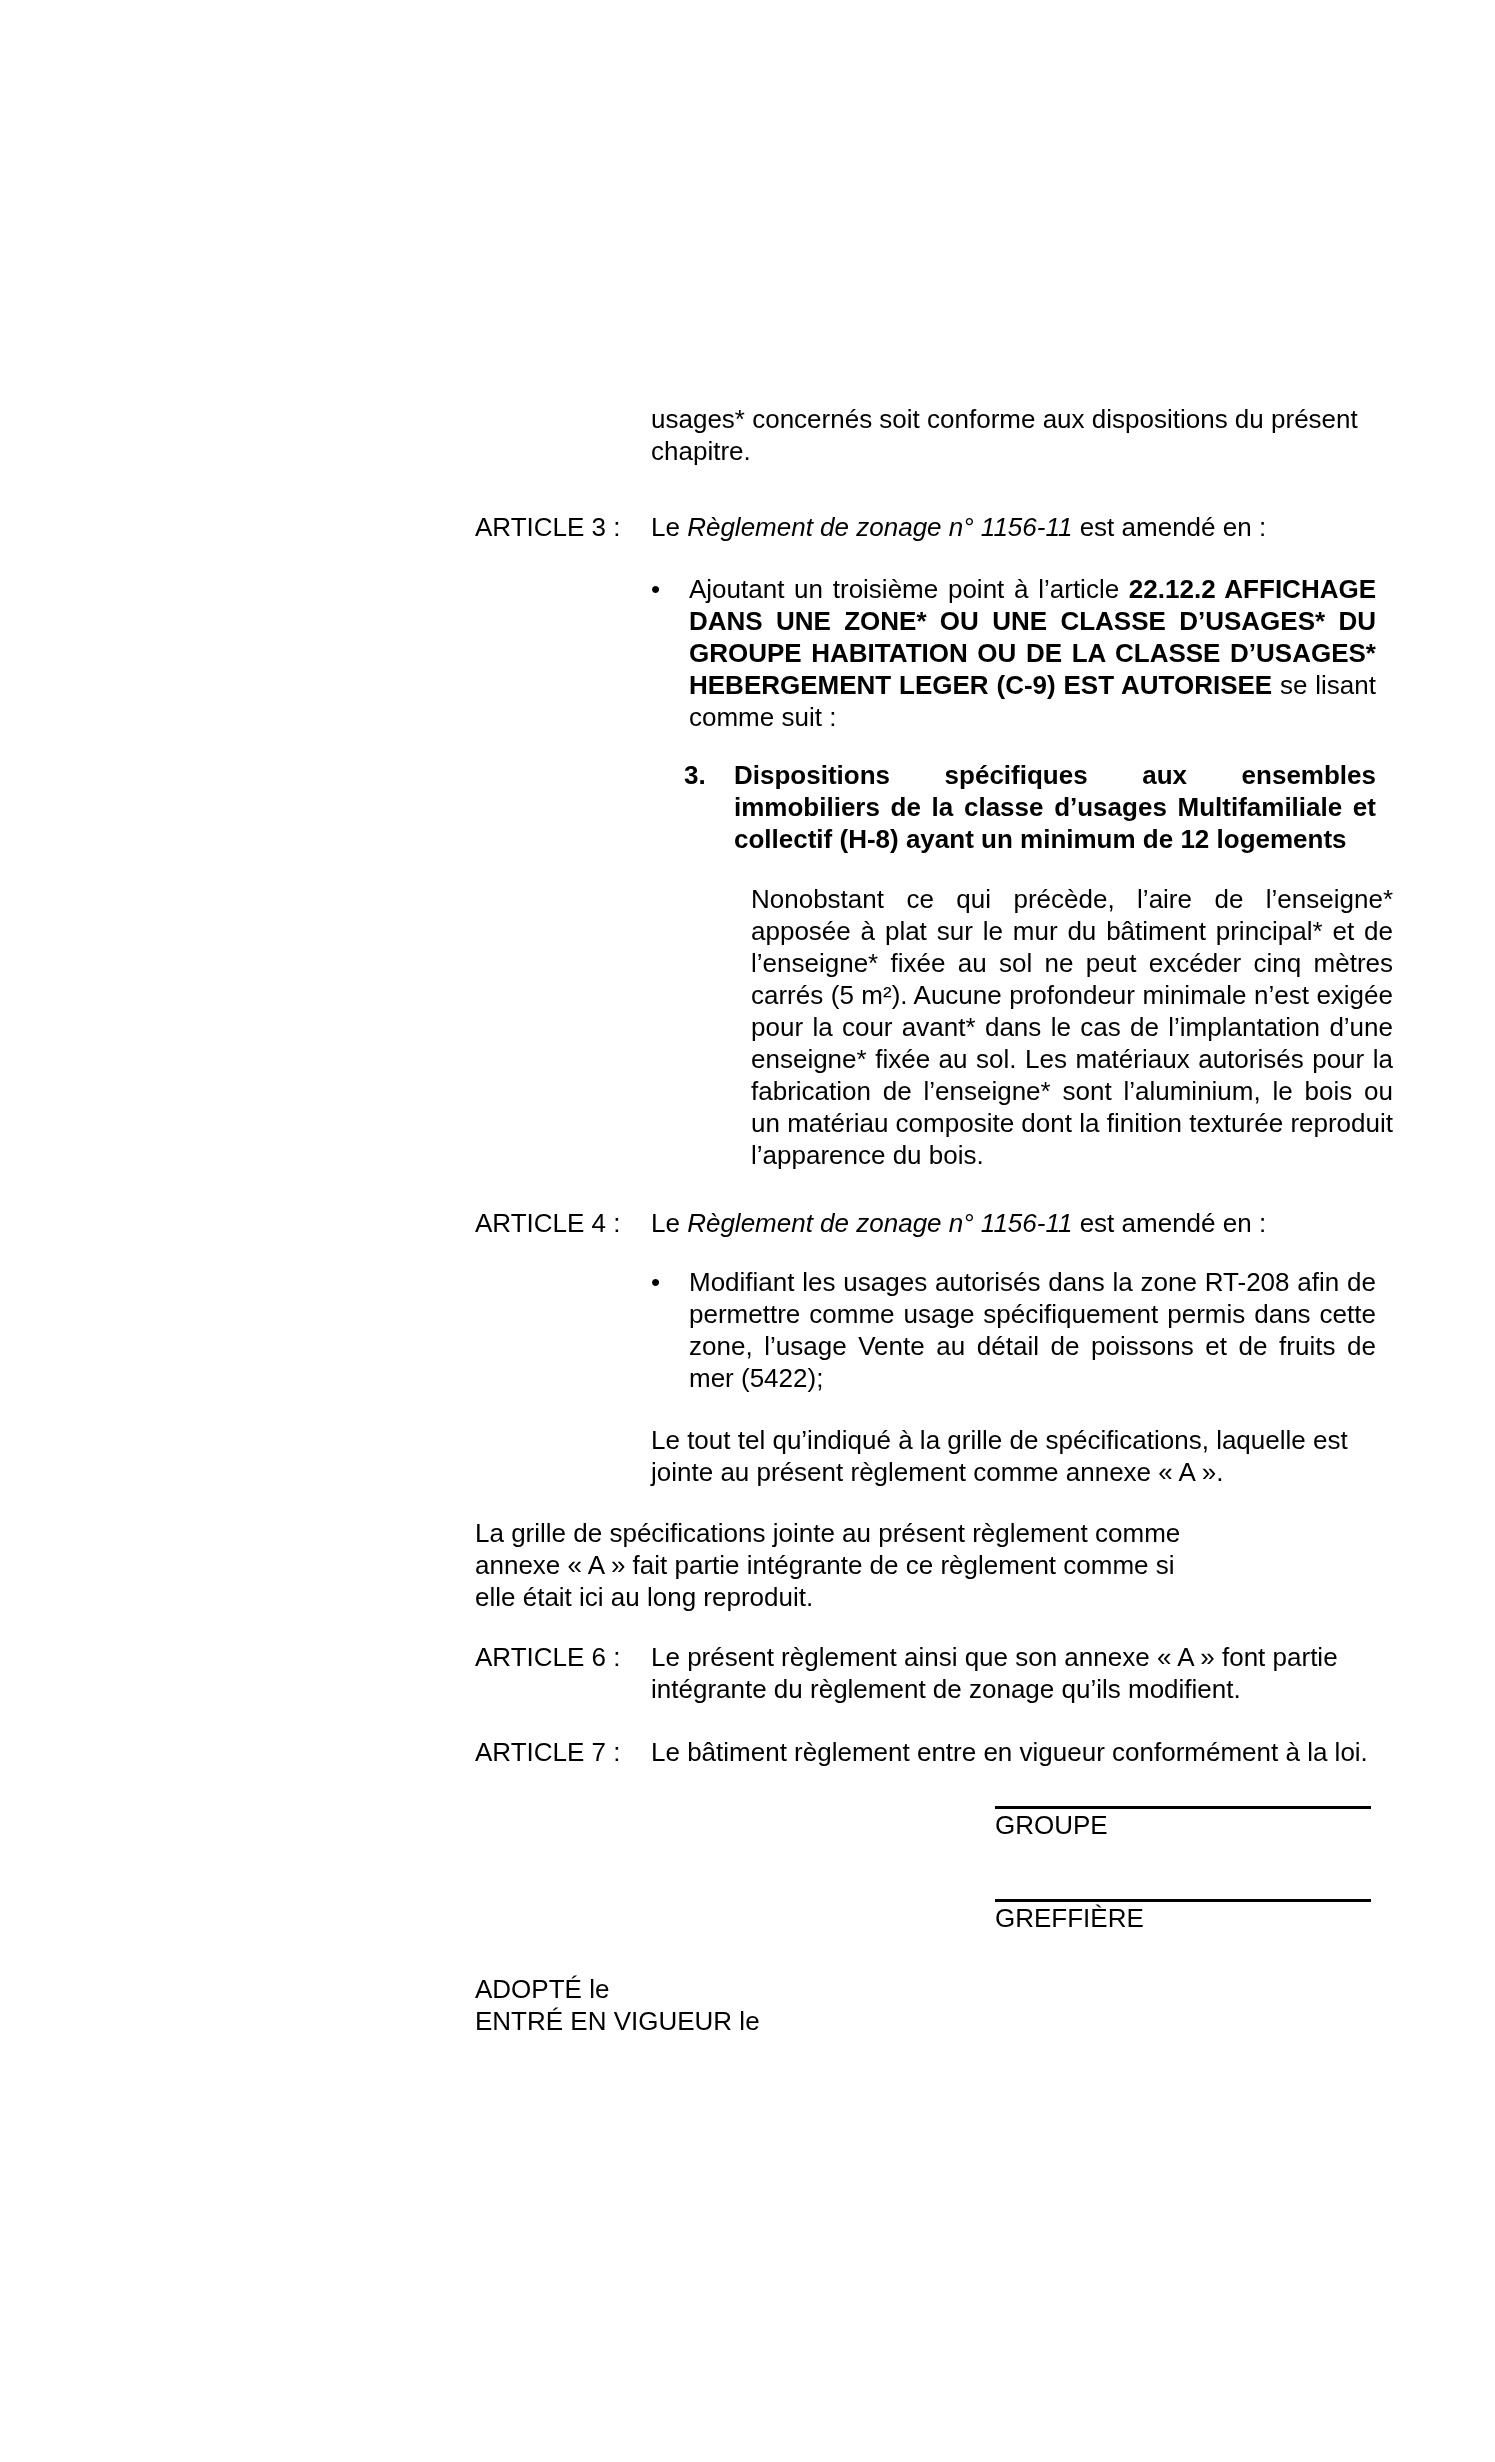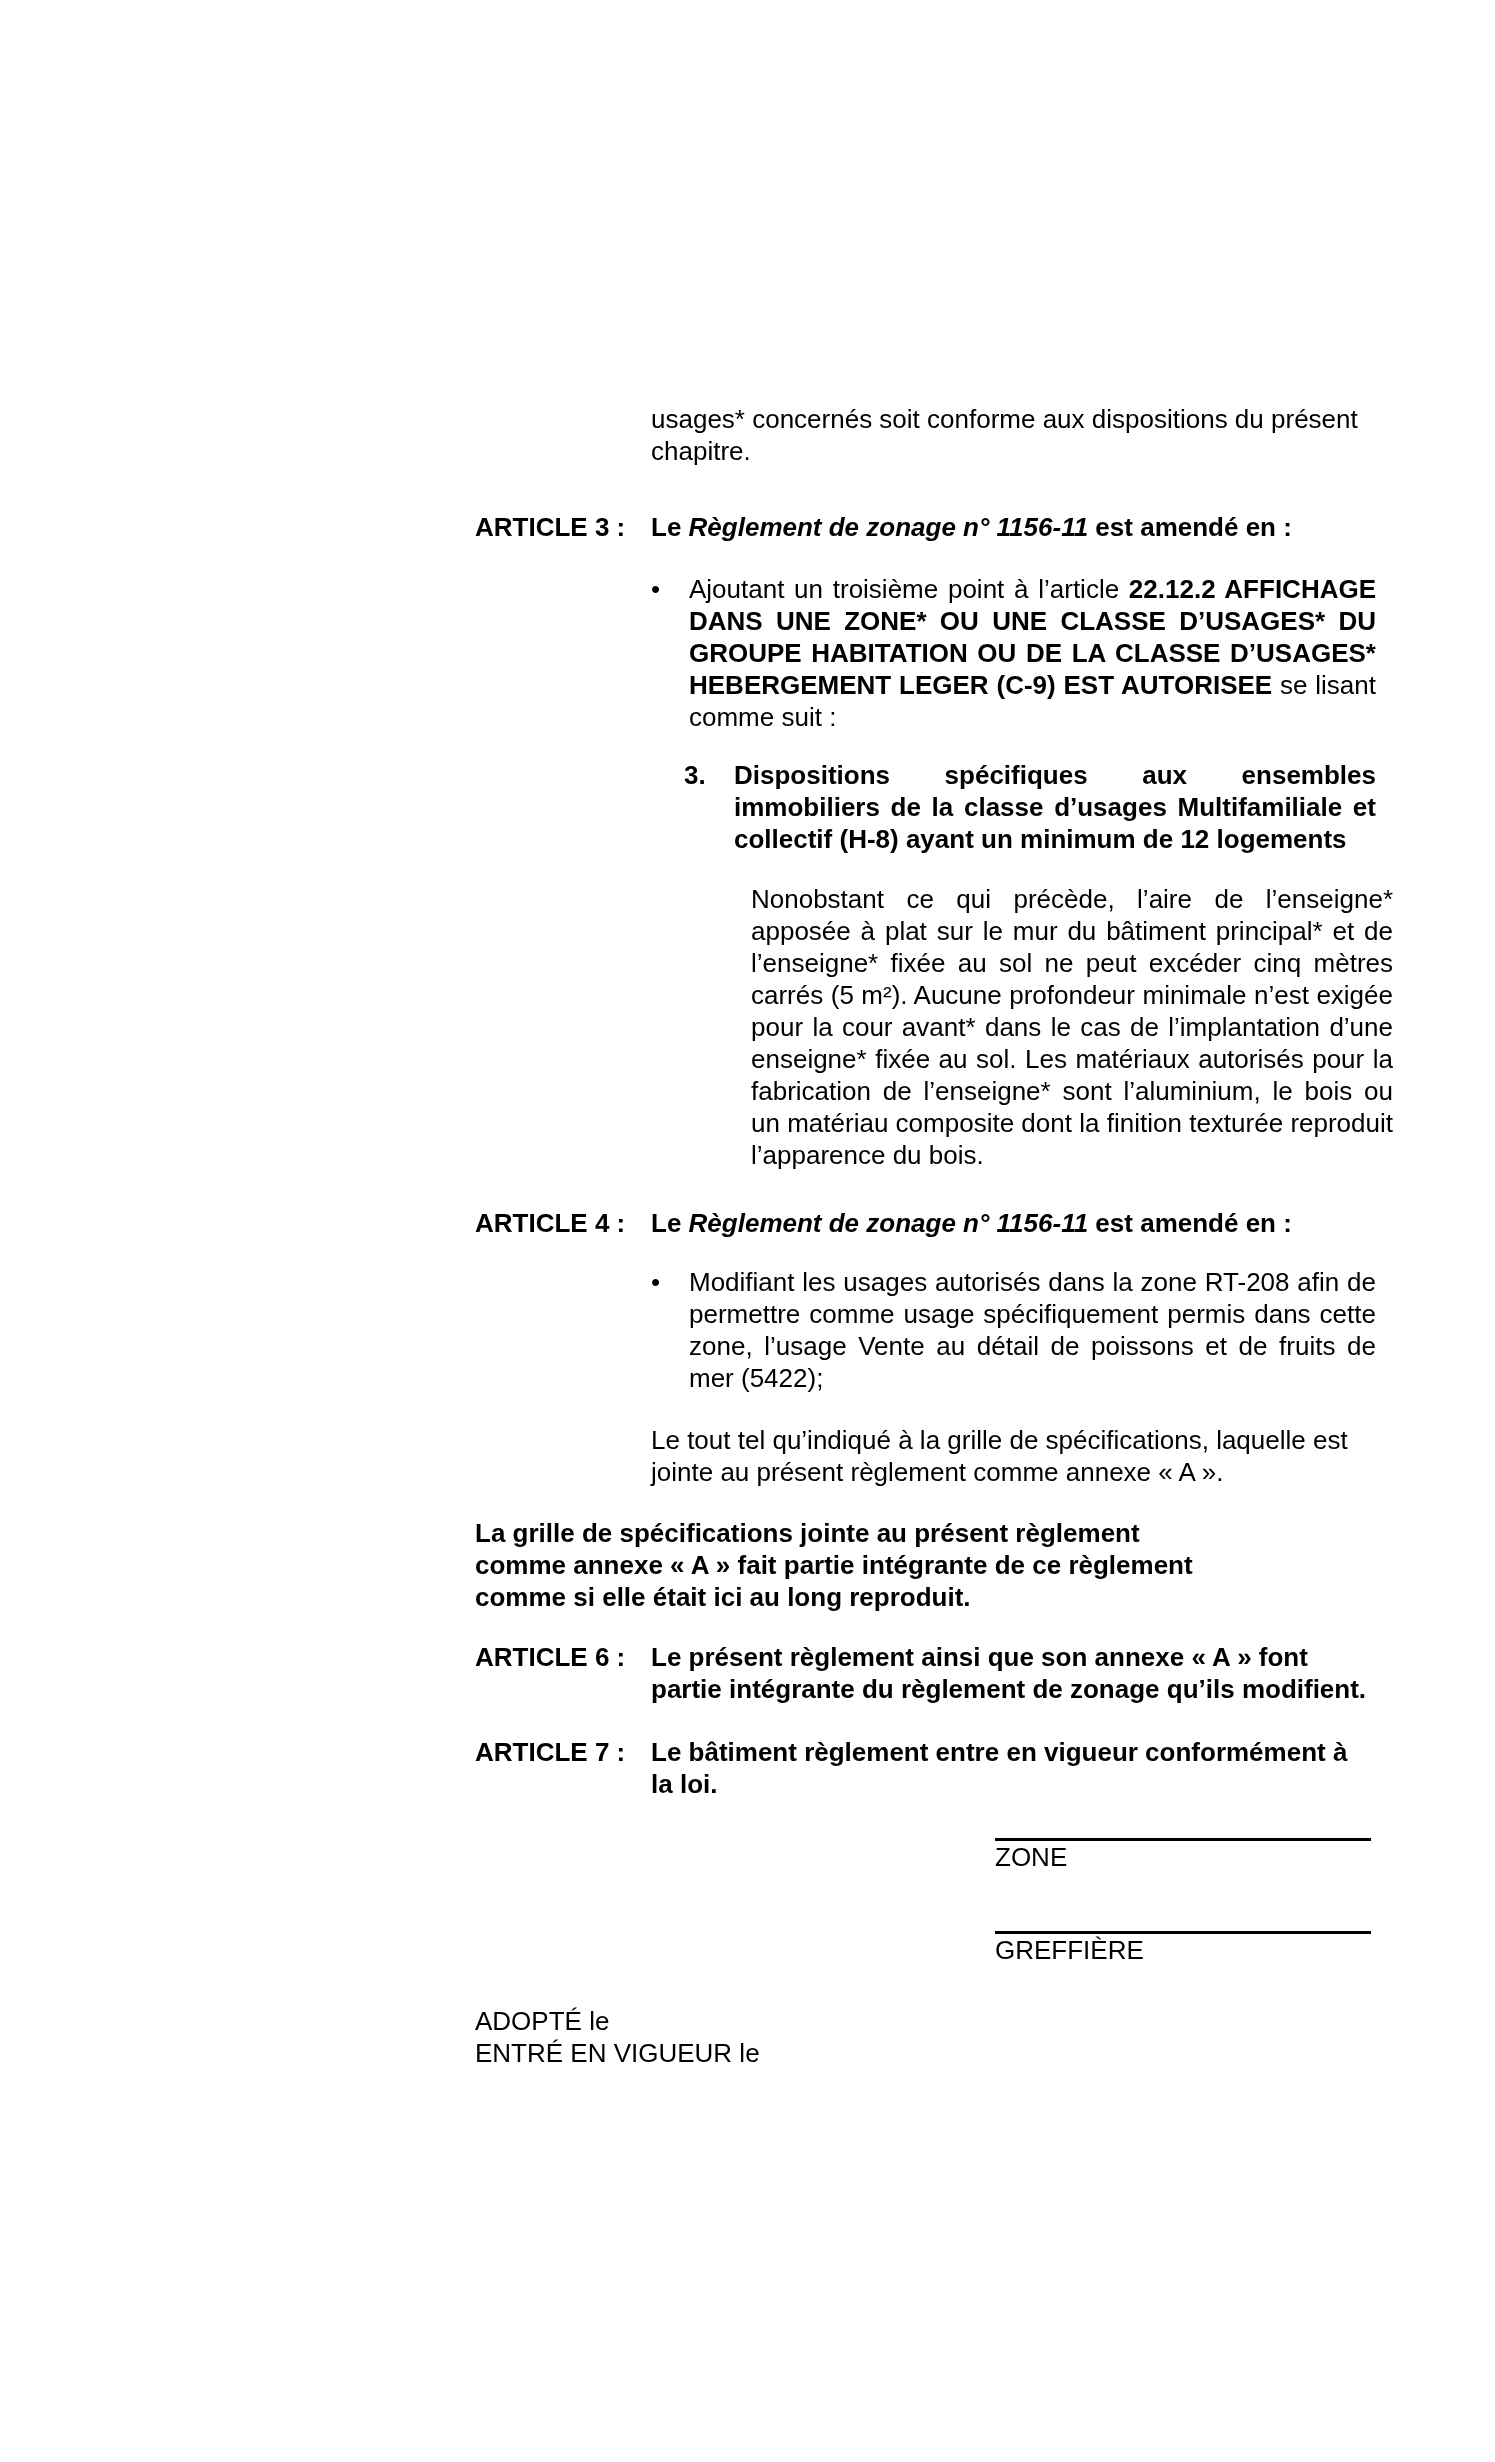--- a/index.html
+++ b/index.html
@@ -16,21 +16,21 @@
     font-size: 26px;
     line-height: 32px;
     color: #000000;
   }
   .doc {
     position: absolute;
     left: 475px;
     top: 403px;
     width: 901px;
   }
-  .row { display: flex; font-weight: bold; }
+  .row { display: flex; }
   .row .label { width: 176px; flex: 0 0 176px; white-space: nowrap; }
   .row .body  { width: 725px; }
 
   .indent-body { margin-left: 176px; width: 725px; }
 
   .bullet-item { display: flex; }
   .bullet-marker { width: 38px; flex: 0 0 38px; }
   .bullet-text { width: 687px; text-align: justify; }
 
   .num-item { display: flex; margin-left: 33px; }
@@ -120,21 +120,21 @@
     <div class="body">Le présent règlement ainsi que son annexe « A » font partie intégrante du règlement de zonage qu’ils modifient.</div>
   </div>
 
   <div class="row mt-a7row">
     <div class="label">ARTICLE 7 :</div>
     <div class="body">Le bâtiment règlement entre en vigueur conformément à la loi.</div>
   </div>
 
   <div class="signature-block sig-1">
     <div class="sig-rule"></div>
-    <div class="sig-label">ZONE</div>
+    <div class="sig-label">GROUPE</div>
   </div>
 
   <div class="signature-block sig-2">
     <div class="sig-rule"></div>
     <div class="sig-label">GREFFIÈRE</div>
   </div>
 
   <div class="footer-block">
     <div class="footer-line">ADOPTÉ le</div>
     <div class="footer-line">ENTRÉ EN VIGUEUR le</div>

